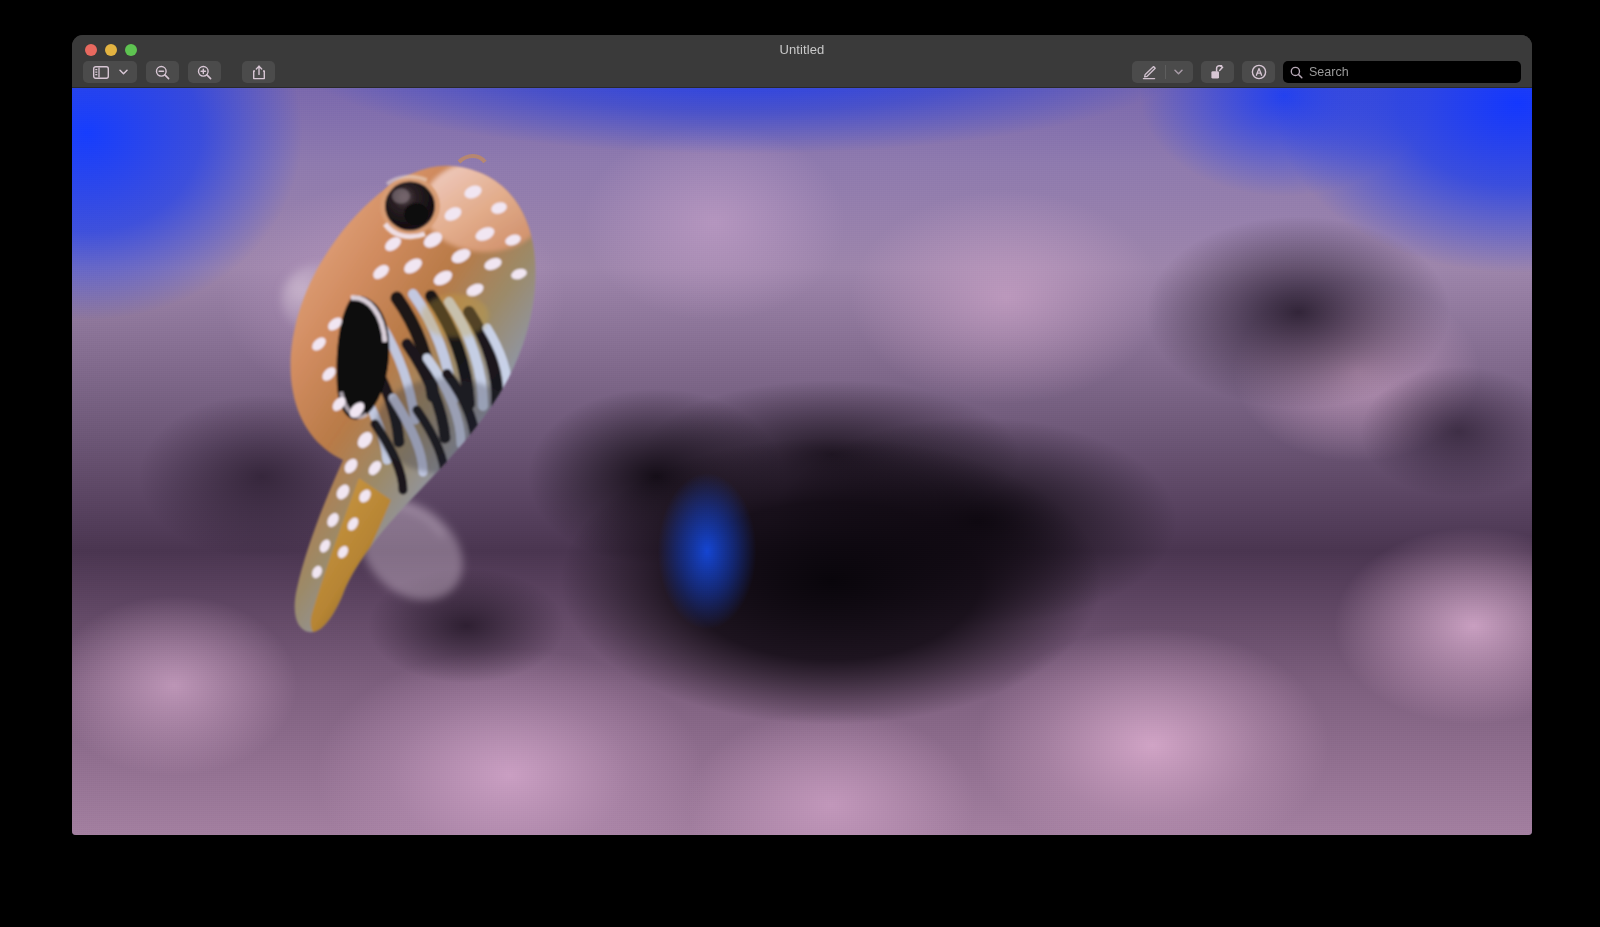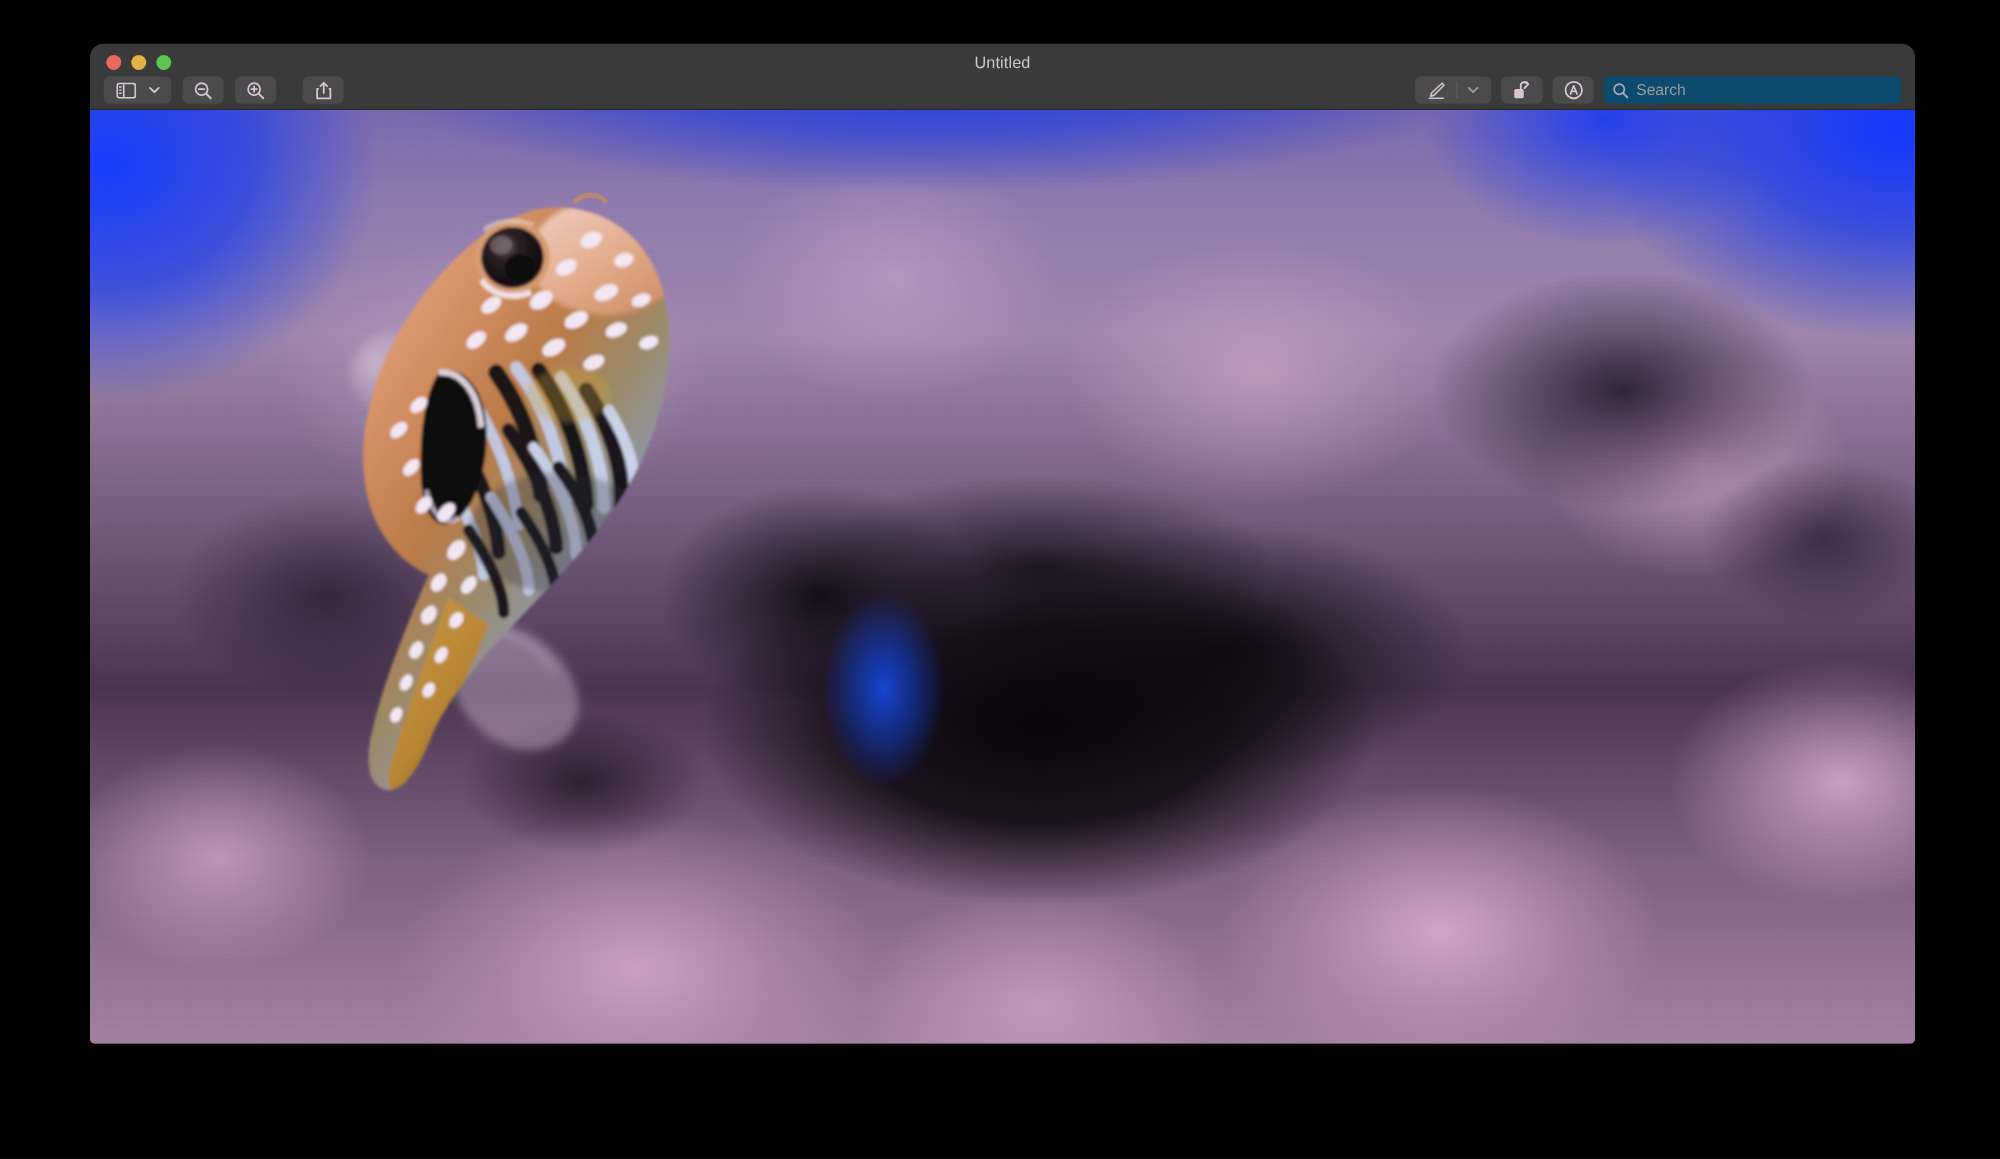--- a/index.html
+++ b/index.html
@@ -115,21 +115,21 @@
     background: #5e5e5e;
   }
 
   .ico { display: block; }
   .ico svg { display: block; }
 
   
   #search-field {
     width: 238px;
     height: 22px;
-    background: #0c4a6e;
+    background: #000000;
     border-radius: 5px;
     display: flex;
     align-items: center;
     padding: 0 7px;
     box-sizing: border-box;
     gap: 6px;
   }
   #search-placeholder {
     color: #9a9a9a;
     font-size: 12.5px;

